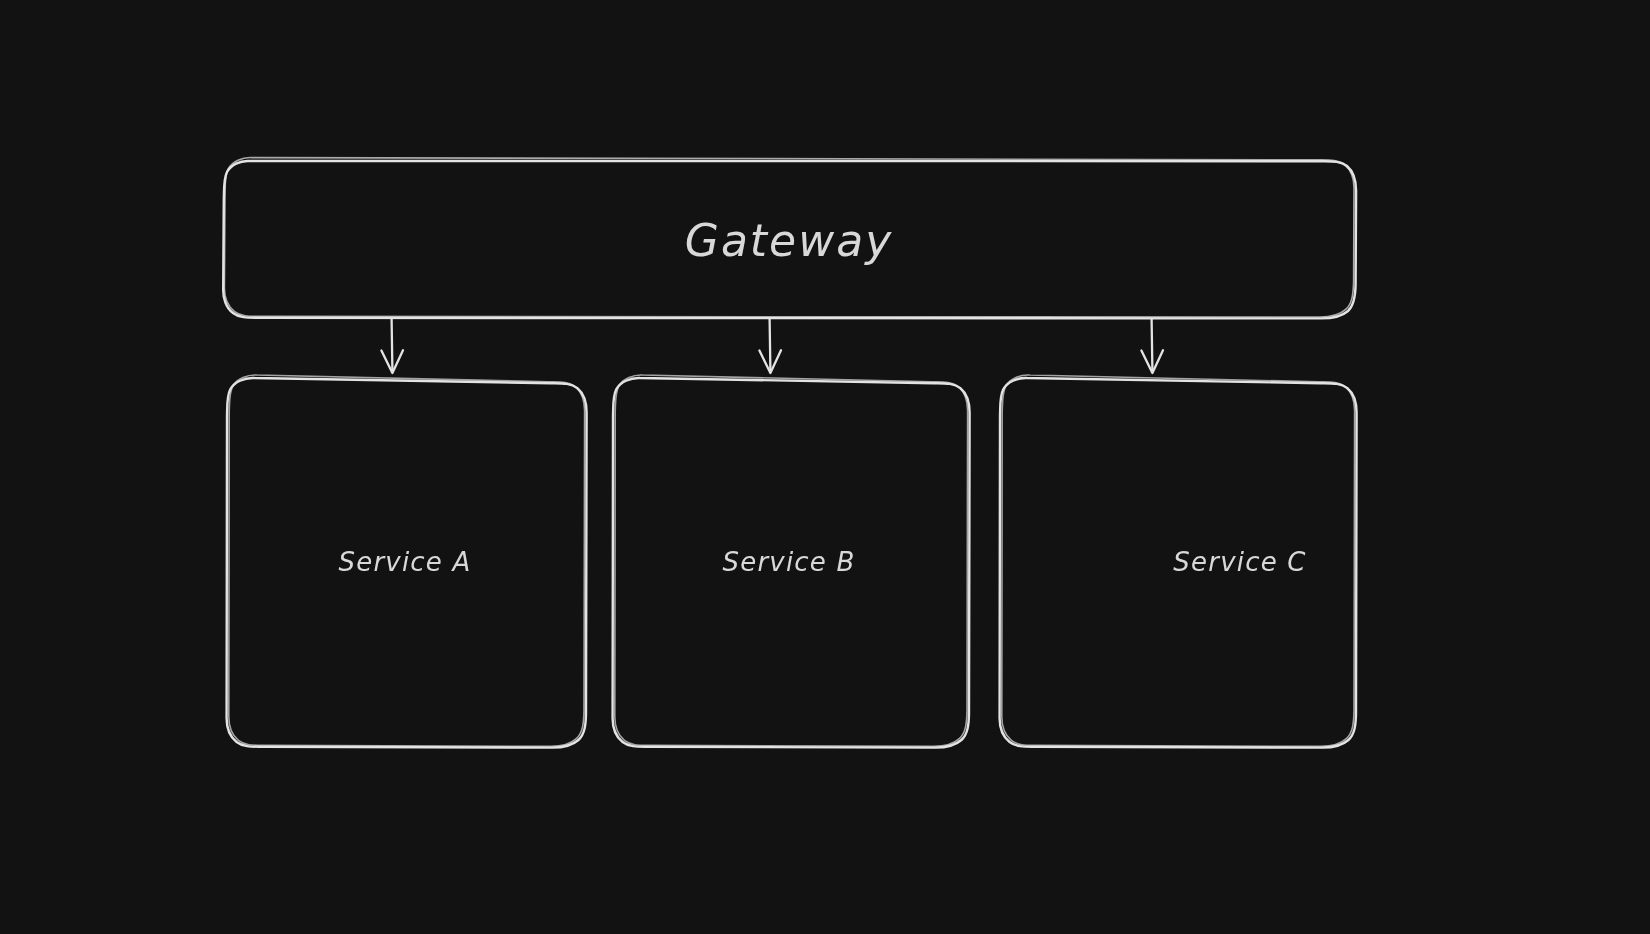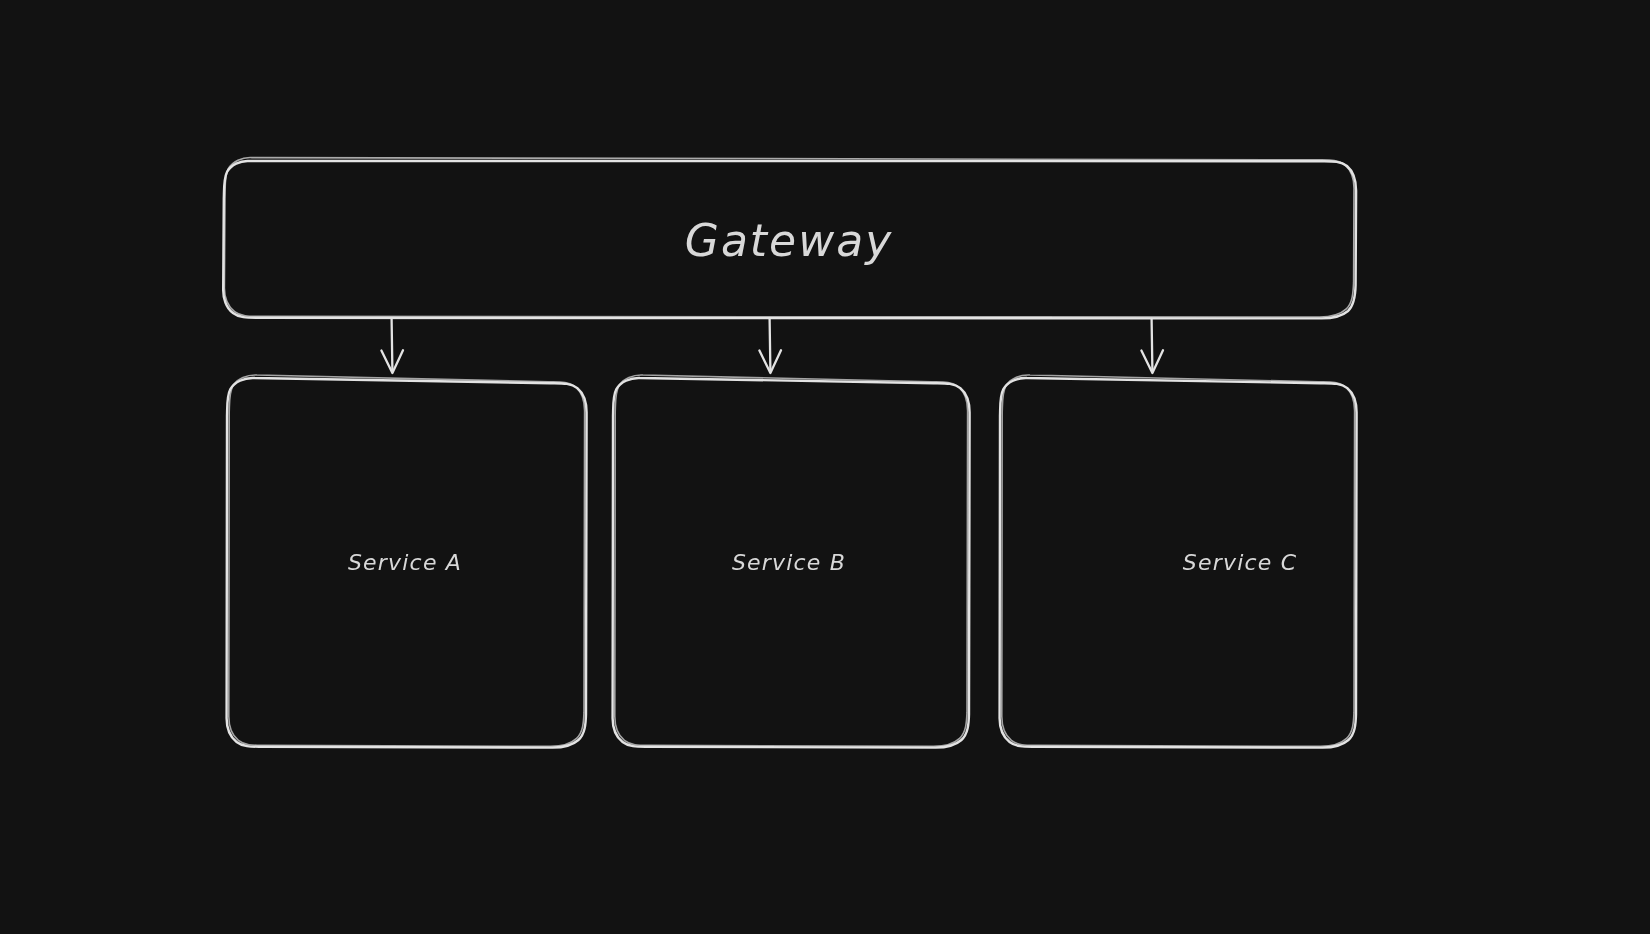--- a/index.html
+++ b/index.html
@@ -39,21 +39,21 @@
     user-select: none;
     transform: translate(-50%, -50%);
   }
   #gateway-label {
     left: 789px;
     top: 240px;
     font-size: 44px;
     letter-spacing: 2px;
   }
   .service-label {
-    font-size: 22px;
+    font-size: 26px;
     letter-spacing: 1.2px;
   }
   #service-a-label { left: 405px;  top: 562px; }
   #service-b-label { left: 789px;  top: 562px; }
   #service-c-label { left: 1240px; top: 562px; }
 </style>
 </head>
 <body>
 
 <div id="diagram-canvas">

